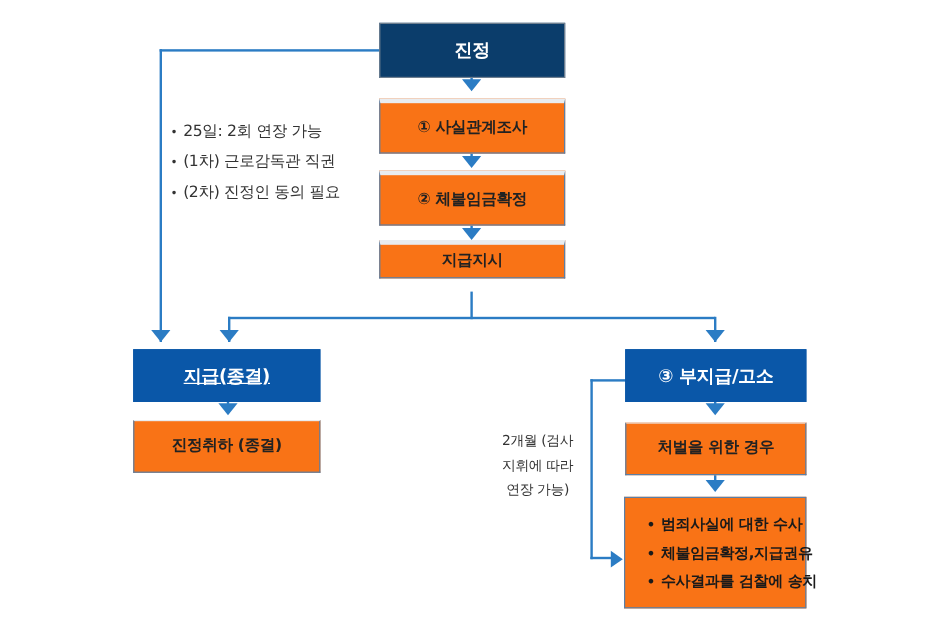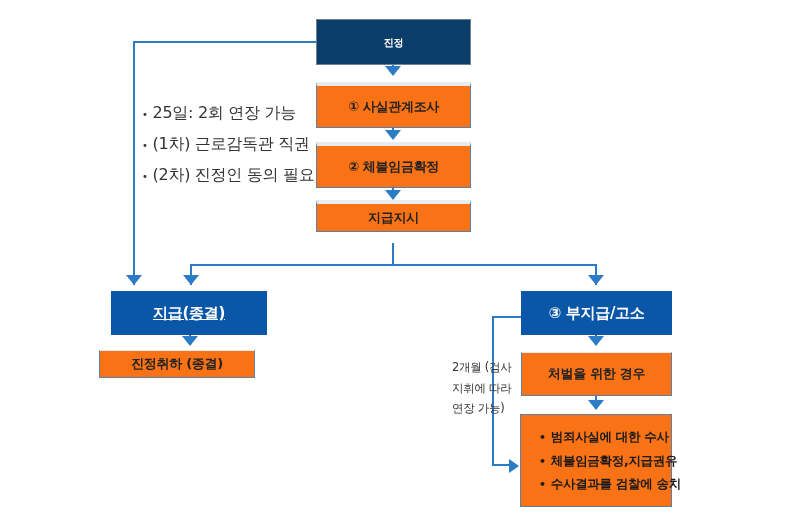--- a/index.html
+++ b/index.html
@@ -67,39 +67,38 @@
   .bullet-list .bl::before {
     content: "\2022";
     color: #1a1a1a;
     margin-right: 5px;
     font-size: 11px;
   }
 
   
   .note {
     position: absolute;
-    font-size: 16px;
+    font-size: 13px;
     line-height: 1.95;
     color: #333333;
     letter-spacing: -0.3px;
     white-space: nowrap;
   }
   .note .bl::before {
     content: "\2022";
     color: #333333;
     margin-right: 5px;
     font-size: 10px;
   }
   .note.wrap {
     white-space: normal;
     line-height: 1.8;
     font-size: 11.5px;
     width: 72px;
-    text-align: left;
-    margin-left: 40px;
+    text-align: center;
   }
 
   
   .ln {
     position: absolute;
     background: #2b7cc4;
   }
   .ln.h { height: 2px; }
   .ln.v { width: 2px; }
 
@@ -150,41 +149,41 @@
   <div class="arrow-d" style="left:588px; top:336px;"></div>
 
   <div class="ln v" style="left:595px; top:396px; height:10px;"></div>
   <div class="arrow-d" style="left:588px; top:400px;"></div>
 
   <div class="ln h" style="left:492px; top:316px; width:30px;"></div>
   <div class="ln v" style="left:492px; top:316px; height:150px;"></div>
   <div class="ln h" style="left:492px; top:464px; width:20px;"></div>
   <div class="arrow-r" style="left:509px; top:459px;"></div>
 
-  <div class="box navy" style="left:316px; top:19px; width:155px; height:46px; font-size:10px;">
+  <div class="box navy" style="left:316px; top:19px; width:155px; height:46px; font-size:15px;">
     <span>진정</span>
   </div>
 
   <div class="box plain" style="left:316px; top:82px; width:155px; height:46px;">
     <span>① 사실관계조사</span>
   </div>
 
   <div class="box plain" style="left:316px; top:142px; width:155px; height:46px;">
     <span>② 체불임금확정</span>
   </div>
 
   <div class="box plain" style="left:316px; top:200px; width:155px; height:32px;">
     <span>지급지시</span>
   </div>
 
   <div class="box blue" style="left:111px; top:291px; width:156px; height:44px; font-size:15px;text-decoration:underline;">
     <span>지급(종결)</span>
   </div>
 
-  <div class="box plain" style="left:99px; top:350px; width:156px; height:28px; border-top-width:1px;">
+  <div class="box plain" style="left:111px; top:350px; width:156px; height:44px; border-top-width:1px;">
     <span>진정취하 (종결)</span>
   </div>
 
   <div class="box blue" style="left:521px; top:291px; width:151px; height:44px; font-size:15px;">
     <span>③ 부지급/고소</span>
   </div>
 
   <div class="box plain" style="left:521px; top:352px; width:151px; height:44px; border-top-width:1px;">
     <span>처벌을 위한 경우</span>
   </div>

